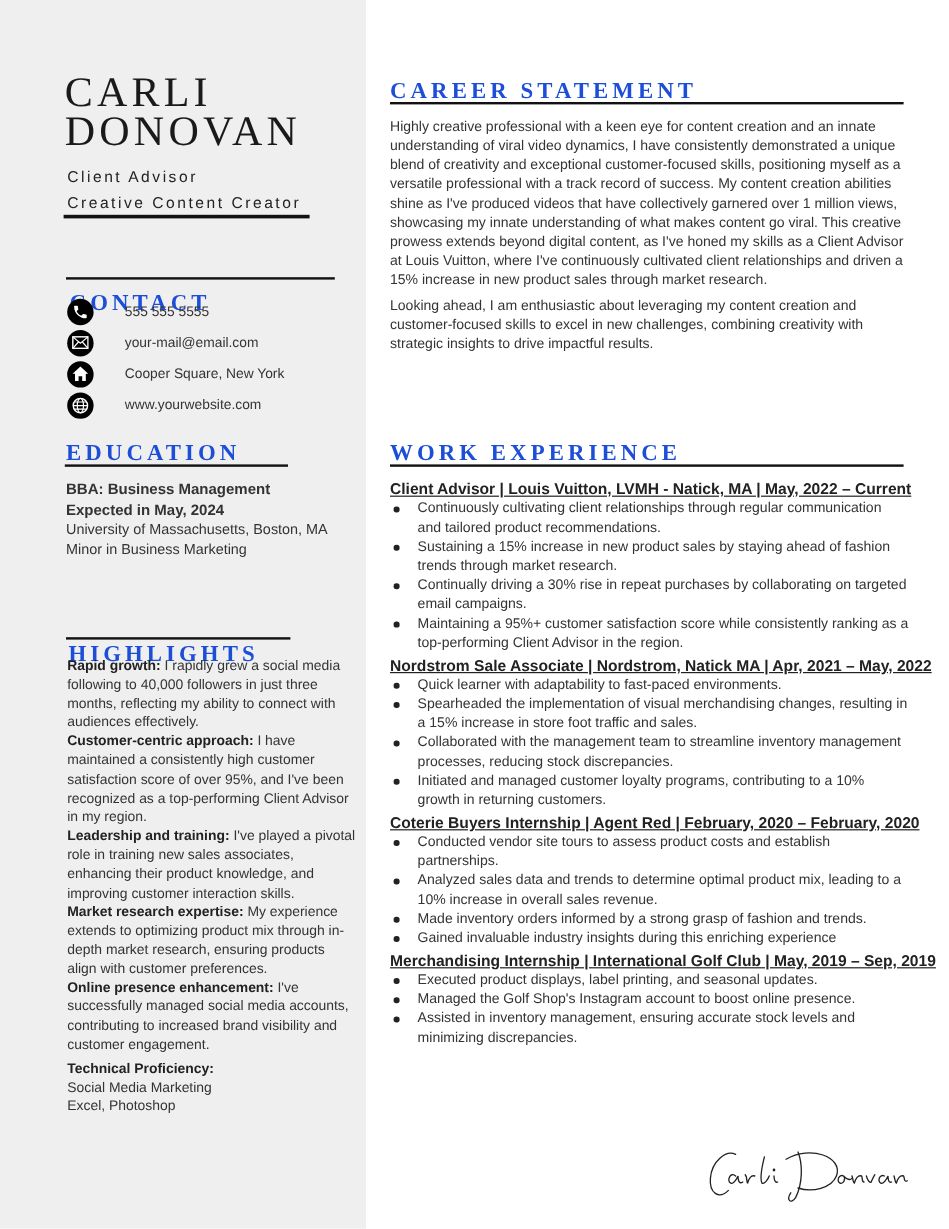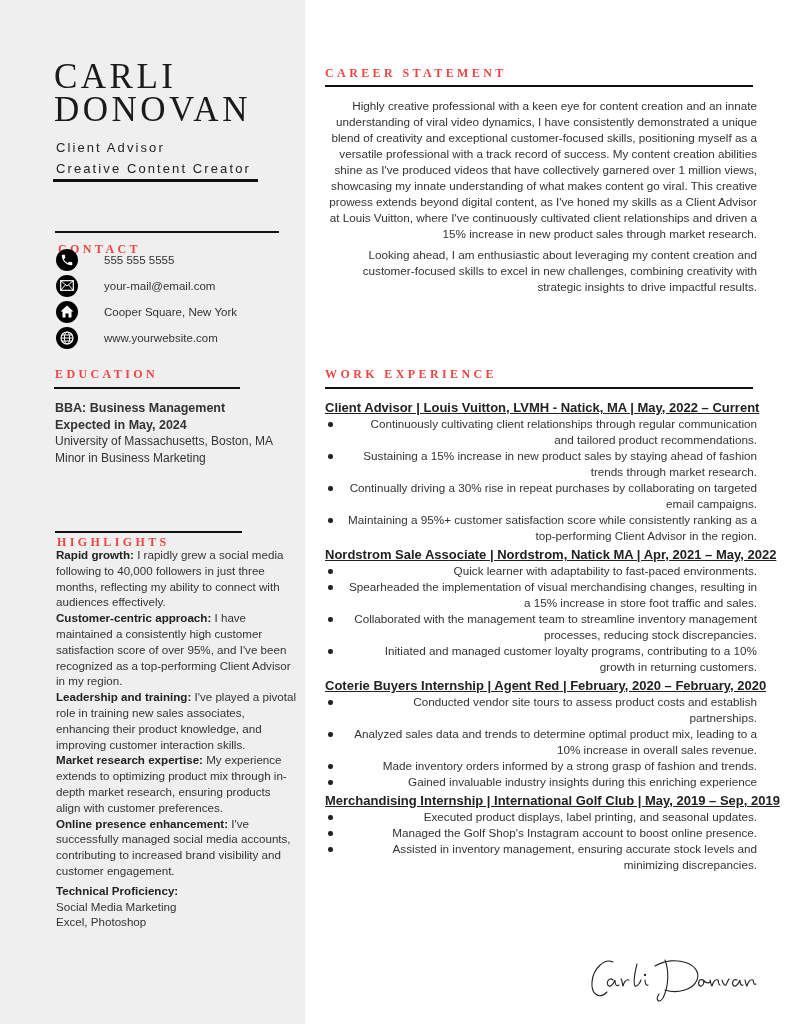--- a/index.html
+++ b/index.html
@@ -20,41 +20,41 @@
   .name div { white-space: nowrap; }
   .titles {
     position: absolute; left: 56px; top: 137px;
     font-size: 13px; letter-spacing: 2.1px; color: #222; line-height: 21px;
   }
   .title-rule {
     position: absolute; left: 53px; top: 179px; width: 205px; height: 3px; background: #111;
   }
   .sec-h {
     position: absolute; font-family: "Liberation Serif", serif; font-weight: bold;
-    font-size: 12px; letter-spacing: 3.4px; color: #ef4444; white-space: nowrap;
+    font-size: 19px; letter-spacing: 3.4px; color: #1d4ed8; white-space: nowrap;
   }
   .sec-rule { position: absolute; height: 2px; background: #111; }
 
   .contact-row { position: absolute; left: 56px; height: 39px; display: flex; align-items: center; justify-content: center; }
   .c-icon {
     width: 22px; height: 22px; border-radius: 50%; background: #000;
     display: flex; align-items: center; justify-content: center;
   }
   .c-text { position: absolute; left: 48px; font-size: 11.5px; color: #333; white-space: nowrap; }
 
   .edu { position: absolute; left: 55px; top: 400px; font-size: 12px; line-height: 16.5px; color: #333; }
   .edu .b { font-weight: bold; color: #333; font-size: 12.5px; }
 
   .hl { position: absolute; left: 56px; top: 547px; width: 240px; font-size: 11.6px; line-height: 15.8px; color: #333; }
   .hl p { margin: 0; }
   .hl b { color: #222; }
   .tech { margin-top: 4px !important; }
 
   .main-text {
-    position: absolute; left: 325px; width: 432px; font-size: 11.7px; line-height: 16px; color: #333; text-align: right;
+    position: absolute; left: 325px; width: 432px; font-size: 11.7px; line-height: 16px; color: #333;
   }
   .main-text p { margin: 0 0 5px 0; }
 
   .job-h { font-weight: bold; color: #222; font-size: 13px; margin-top: 3px; white-space: nowrap; text-decoration: underline; }
   ul.bul { list-style: none; margin: 0; padding: 0; }
   ul.bul li { position: relative; padding-left: 23px; }
   ul.bul li::before {
     content: ""; position: absolute; left: 3px; top: 6px; width: 4.5px; height: 4.5px;
     border-radius: 50%; background: #222;
   }

